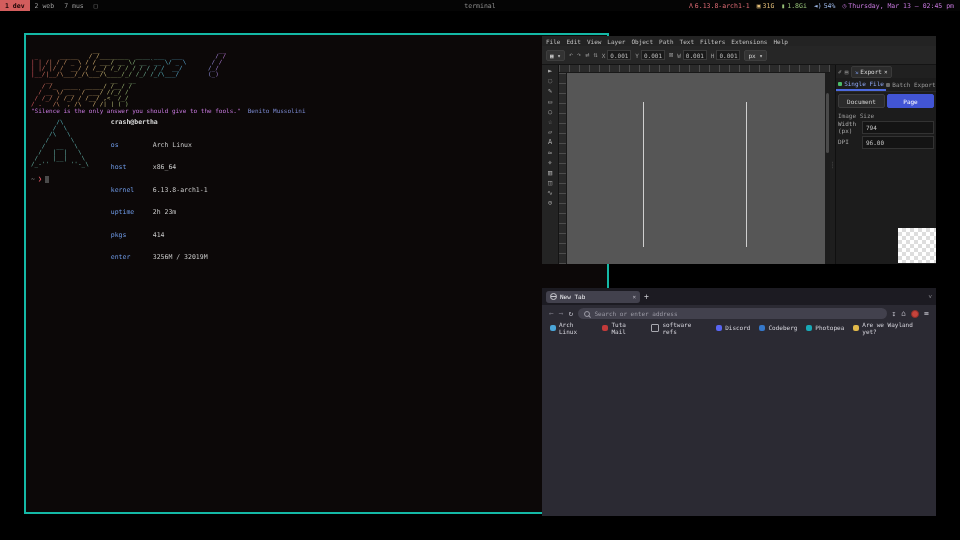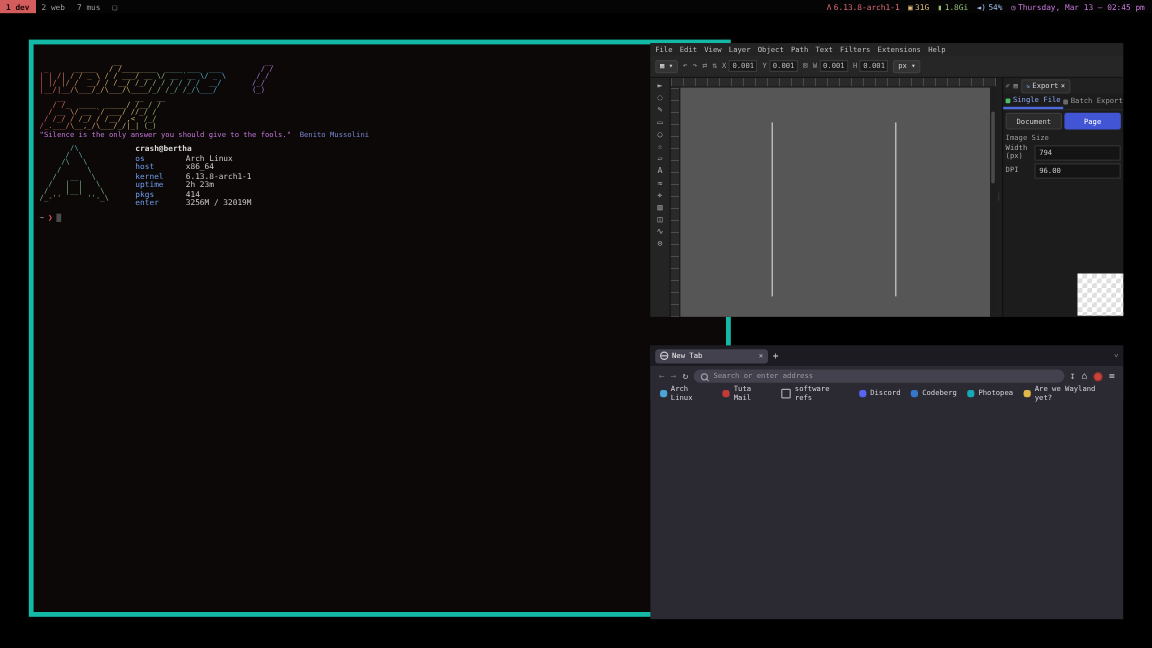--- a/index.html
+++ b/index.html
@@ -11,33 +11,33 @@
     display:flex;align-items:center;font-size:6.5px;color:#9a9a9a;}
   .tag{padding:0 5px;height:11px;display:flex;align-items:center;gap:3px;}
   .tag.active{background:#d35d5d;color:#1a0505;font-weight:bold;}
   .layout-sym{padding:0 5px;color:#8a8a8a;}
   #bar-title{position:absolute;left:0;right:0;text-align:center;color:#8f8f8f;pointer-events:none;}
   #bar-right{margin-left:auto;display:flex;align-items:center;gap:7px;padding-right:6px;}
   .seg{display:flex;align-items:center;gap:2px;}
 
   
   #terminal{position:absolute;left:24px;top:33px;width:585px;height:481px;
-    background:#0c0808;border:4px solid #14b8a6;box-sizing:border-box;overflow:hidden;}
+    background:#0c0808;border:2px solid #14b8a6;box-sizing:border-box;overflow:hidden;}
   #banner{position:absolute;left:5px;top:6px;font-size:6px;line-height:6px;white-space:pre;
     background:linear-gradient(90deg,#e05561,#d19a66,#e5c07b,#98c379,#56b6c2,#61afef,#c678dd);
     -webkit-background-clip:text;background-clip:text;color:transparent;-webkit-text-fill-color:transparent;}
   #quote{position:absolute;left:5px;top:72px;font-size:6px;color:#c678dd;white-space:pre;}
   #quote .author{color:#7a88cf;}
   #fetch{position:absolute;left:5px;top:84px;display:flex;}
   #archlogo{font-size:6px;line-height:6px;white-space:pre;margin:0;
     background:linear-gradient(180deg,#56b6c2,#98c379);
     -webkit-background-clip:text;background-clip:text;color:transparent;-webkit-text-fill-color:transparent;}
   #fetchinfo{margin-left:22px;font-size:6.5px;line-height:7.5px;}
   #fetchinfo .uh{color:#d8d8d8;font-weight:bold;}
-  .inforow .lbl{color:#6f9be8;display:inline-block;width:42px;}
+  .inforow .lbl{color:#6f9be8;display:inline-block;width:42px;margin-top:15px;}
   .inforow .val{color:#c9c9c9;}
   #prompt{position:absolute;left:5px;top:140px;font-size:6.5px;display:flex;align-items:center;gap:3px;}
   #prompt .cwd{color:#9a9a9a;}
   #prompt .sym{color:#e05561;}
   #prompt .cursor{width:4px;height:7px;background:#4a4a4a;display:inline-block;}
 
   
   #inkscape{position:absolute;left:542px;top:36px;width:394px;height:228px;background:#1e1e1e;
     display:flex;flex-direction:column;font-size:6px;color:#c4c4c4;}
   #ink-menubar{height:10px;display:flex;align-items:center;gap:6px;padding:0 4px;background:#232323;}
@@ -131,20 +131,21 @@
     <div class="tag active">
       <span>1 dev</span>
     </div>
     <div class="tag">
       <span>2 web</span>
     </div>
     <div class="tag">
       <span>7 mus</span>
     </div>
     <div class="layout-sym">□</div>
+    <div id="bar-title">terminal</div>
     <div id="bar-right">
       <div class="seg" style="color: rgb(224, 108, 117);">
         <span>Λ</span>
         <span>6.13.8-arch1-1</span>
       </div>
       <div class="seg" style="color: rgb(229, 192, 123);">
         <span>▣</span>
         <span>31G</span>
       </div>
       <div class="seg" style="color: rgb(152, 195, 121);">

